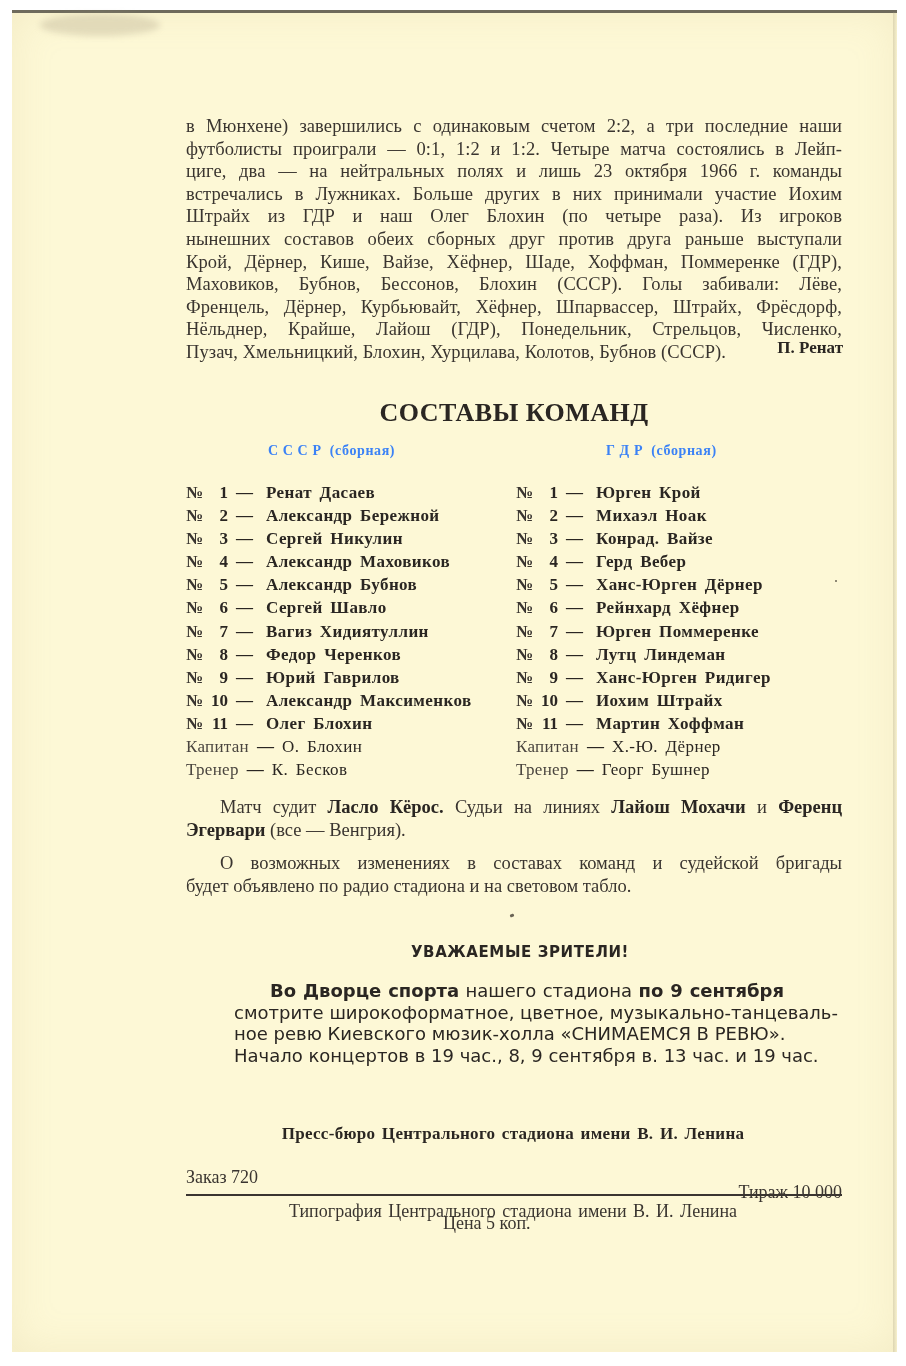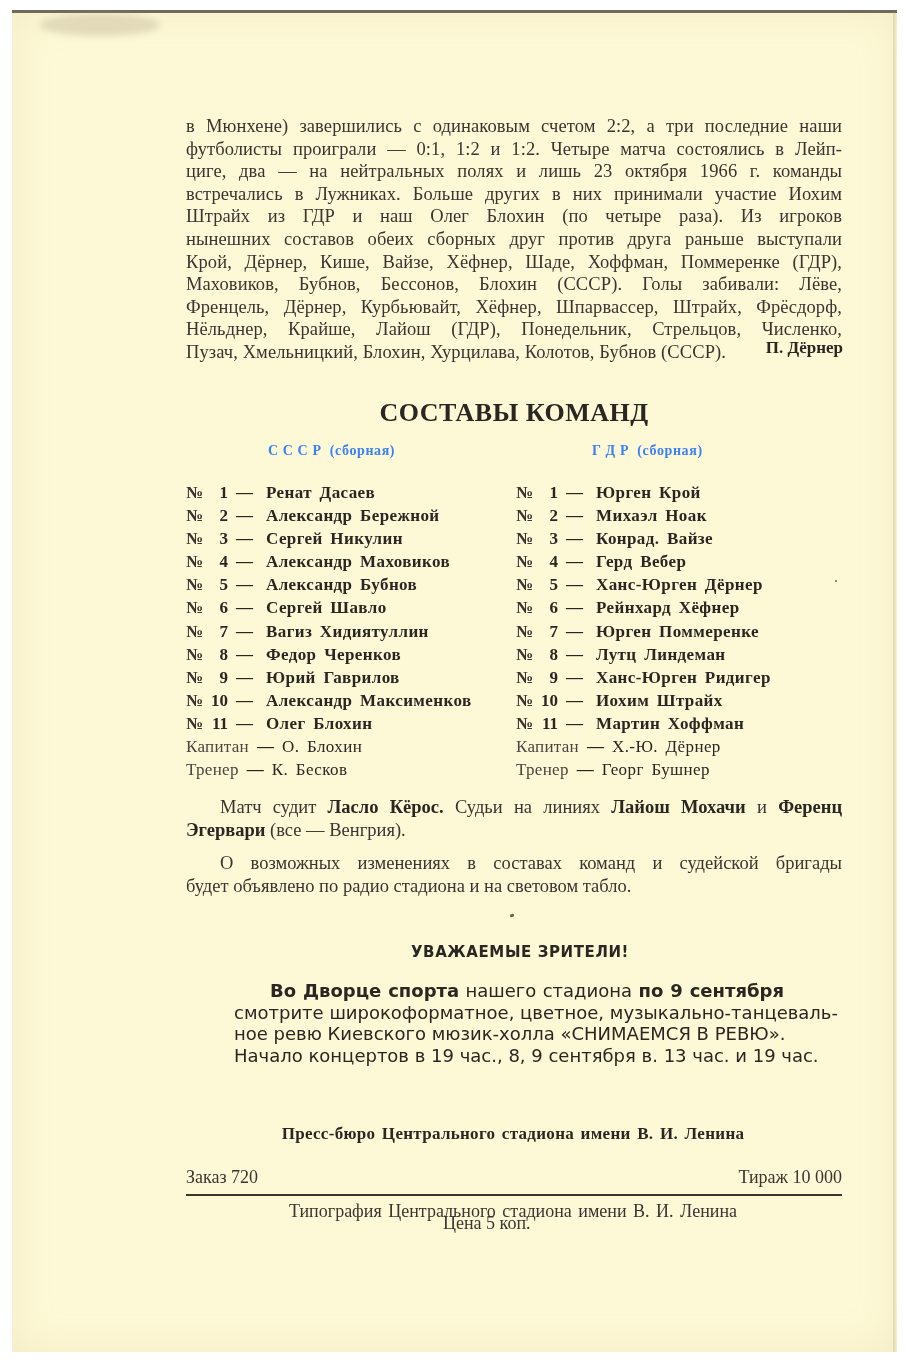--- a/index.html
+++ b/index.html
@@ -93,21 +93,21 @@
       color: #2a2622;
     }
     .team-header {
       top: 443px;
       font-size: 14px;
       font-weight: bold;
       letter-spacing: 0.6px;
       color: #3b82f6;
     }
     .team-header.ussr { left: 268px; }
-    .team-header.gdr { left: 592px; text-align: center; }
+    .team-header.gdr { left: 606px; text-align: center; }
 
     .roster {
       top: 481px;
       font-size: 17px;
       line-height: 23.1px;
     }
     .roster.ussr { left: 186px; }
     .roster.gdr { left: 516px; }
     .roster-row {
       display: flex;
@@ -213,21 +213,21 @@
     }
     .imprint {
       left: 186px;
       top: 1167px;
       width: 656px;
       font-size: 18px;
       color: #3a3530;
     }
     .imprint .order { position: absolute; left: 0; top: 0; }
     .imprint .price { position: absolute; left: 257px; top: 0; margin-top: 46px; }
-    .imprint .run { position: absolute; right: 0; top: 0; }
+    .imprint .run { position: absolute; right: 0; top: 15px; }
     .rule {
       left: 186px;
       top: 1194px;
       width: 656px;
       height: 2px;
       background: #3a3530;
     }
     .printer {
       left: 0;
       top: 1201px;
@@ -259,21 +259,21 @@
   <span class="intro-line">циге, два — на нейтральных полях и лишь 23 октября 1966 г. команды</span>
   <span class="intro-line">встречались в Лужниках. Больше других в них принимали участие Иохим</span>
   <span class="intro-line">Штрайх из ГДР и наш Олег Блохин (по четыре раза). Из игроков</span>
   <span class="intro-line">нынешних составов обеих сборных друг против друга раньше выступали</span>
   <span class="intro-line">Крой, Дёрнер, Кише, Вайзе, Хёфнер, Шаде, Хоффман, Поммеренке (ГДР),</span>
   <span class="intro-line">Маховиков, Бубнов, Бессонов, Блохин (СССР). Голы забивали: Лёве,</span>
   <span class="intro-line">Френцель, Дёрнер, Курбьювайт, Хёфнер, Шпарвассер, Штрайх, Фрёсдорф,</span>
   <span class="intro-line">Нёльднер, Крайше, Лайош (ГДР), Понедельник, Стрельцов, Численко,</span>
   <span class="intro-line last">Пузач, Хмельницкий, Блохин, Хурцилава, Колотов, Бубнов (СССР).</span>
 </div>
-<div class="abs author">П. Дёрнер</div>
+<div class="abs author">П. Ренат</div>
 
 <div class="abs section-title">СОСТАВЫ КОМАНД</div>
 
 <div class="abs team-header ussr" style="white-space:pre;">С С С Р  (сборная)</div>
 <div class="abs team-header gdr" style="white-space:pre;">Г Д Р  (сборная)</div>
 
 <div class="abs roster ussr">
   <div class="roster-row">
       <span class="num-sign">№</span>
       <span class="num">1</span>

